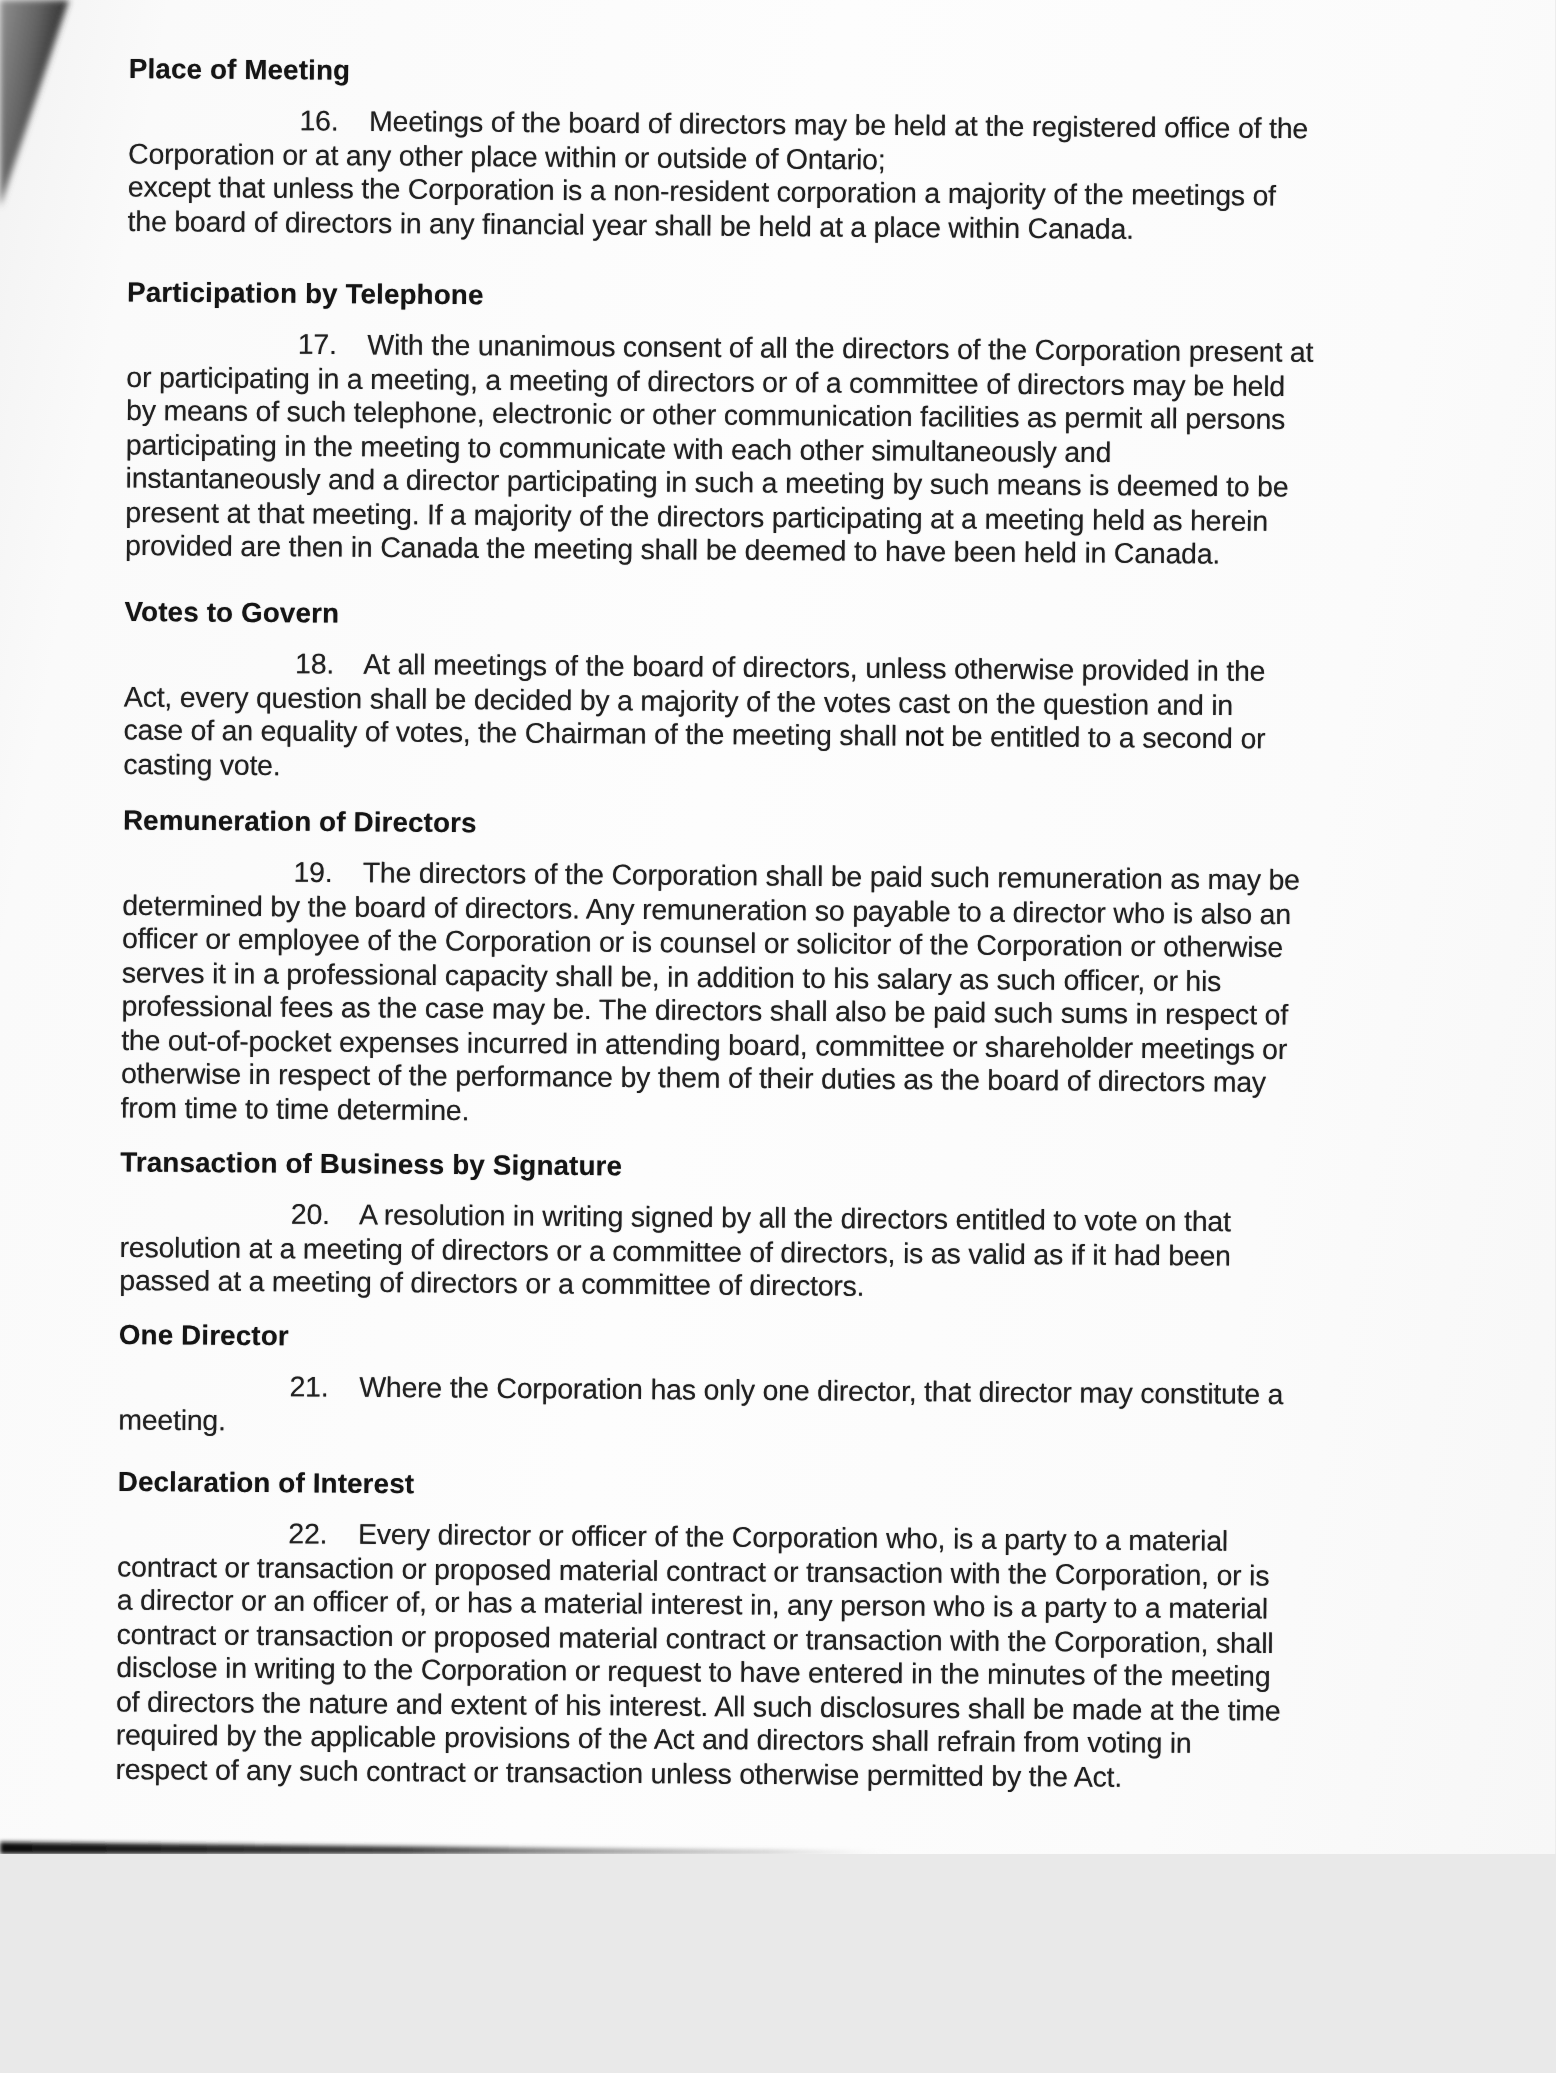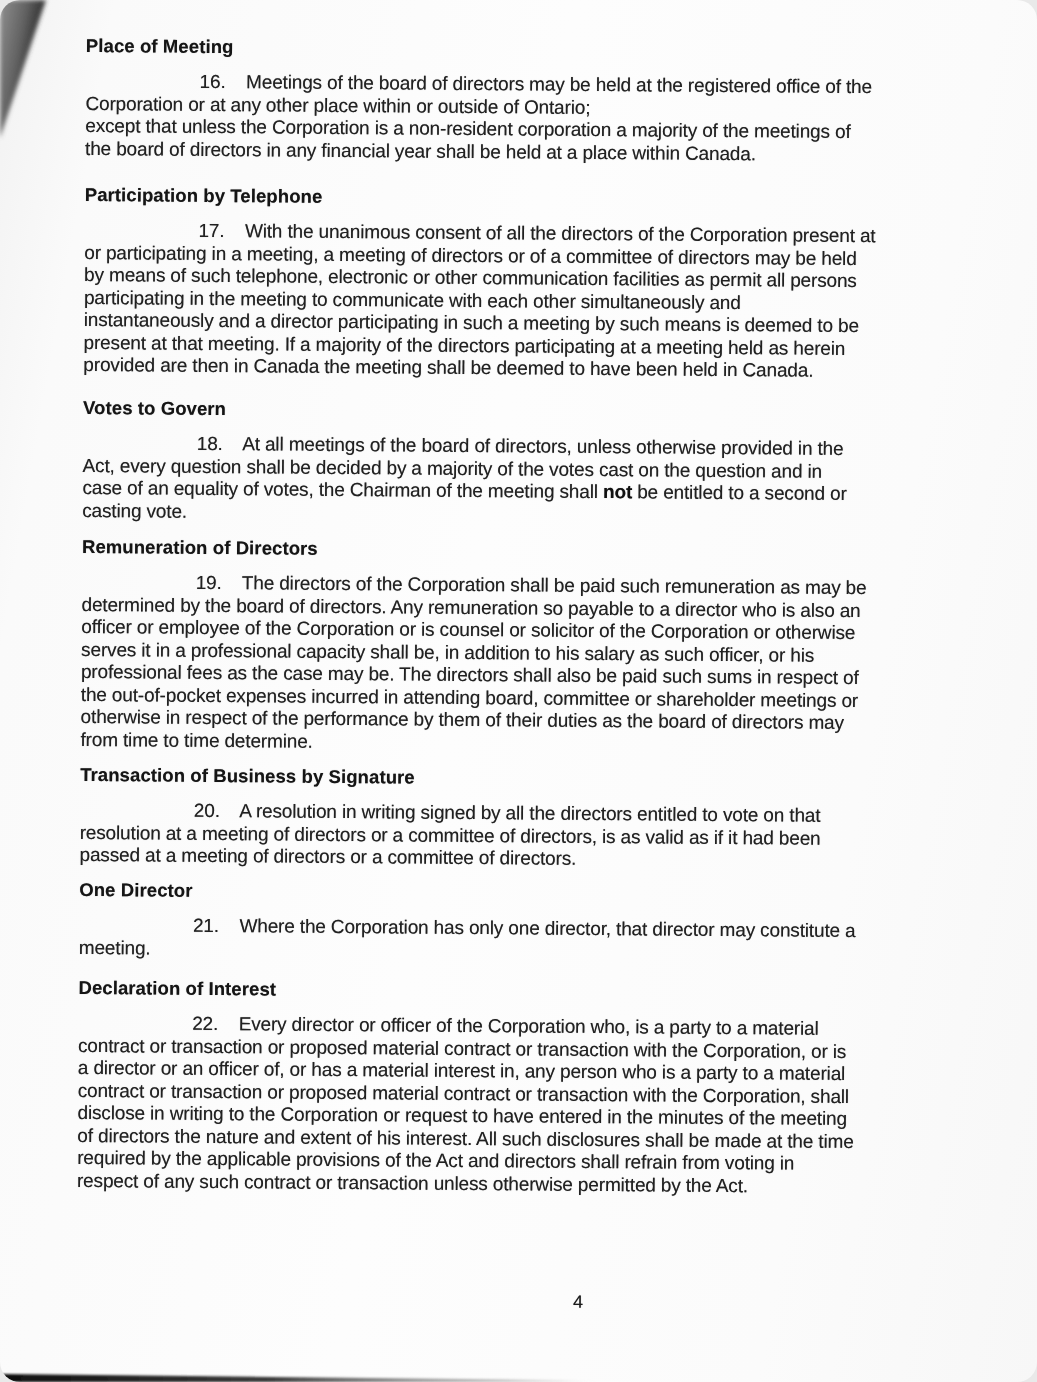--- a/index.html
+++ b/index.html
@@ -3,25 +3,24 @@
 <meta charset="utf-8">
 <style>
   html, body {
     margin: 0;
     padding: 0;
     background: #e9e9e9;
   }
   .page {
     position: relative;
     width: 1037px;
-    height: 1382px;
+    height: 1236px;
     overflow: hidden;
     background: linear-gradient(100deg, #f2f2f2 0%, #fafafa 9%, #fdfdfd 45%, #fbfbfb 78%, #f7f7f7 100%);
     font-family: "Liberation Sans", sans-serif;
-    border-radius: 20px;
   }
   .corner-artifact {
     position: absolute;
     top: 0;
     left: 0;
     pointer-events: none;
   }
   .bottom-artifact {
     position: absolute;
     left: 0;
@@ -62,21 +61,21 @@
   .para {
     margin: 13px 0 0 0;
     font-size: 19px;
     line-height: 22.5px;
     white-space: pre;
     text-indent: 114px;
     color: #212121;
     letter-spacing: -0.15px;
   }
   .para strong {
-    font-weight: 700;
+    font-weight: 400;
     color: #101010;
   }
   .page-number {
     position: absolute;
     top: 1254px;
     left: 497px;
     font-size: 18px;
     color: #1a1a1a;
   }
 </style>

